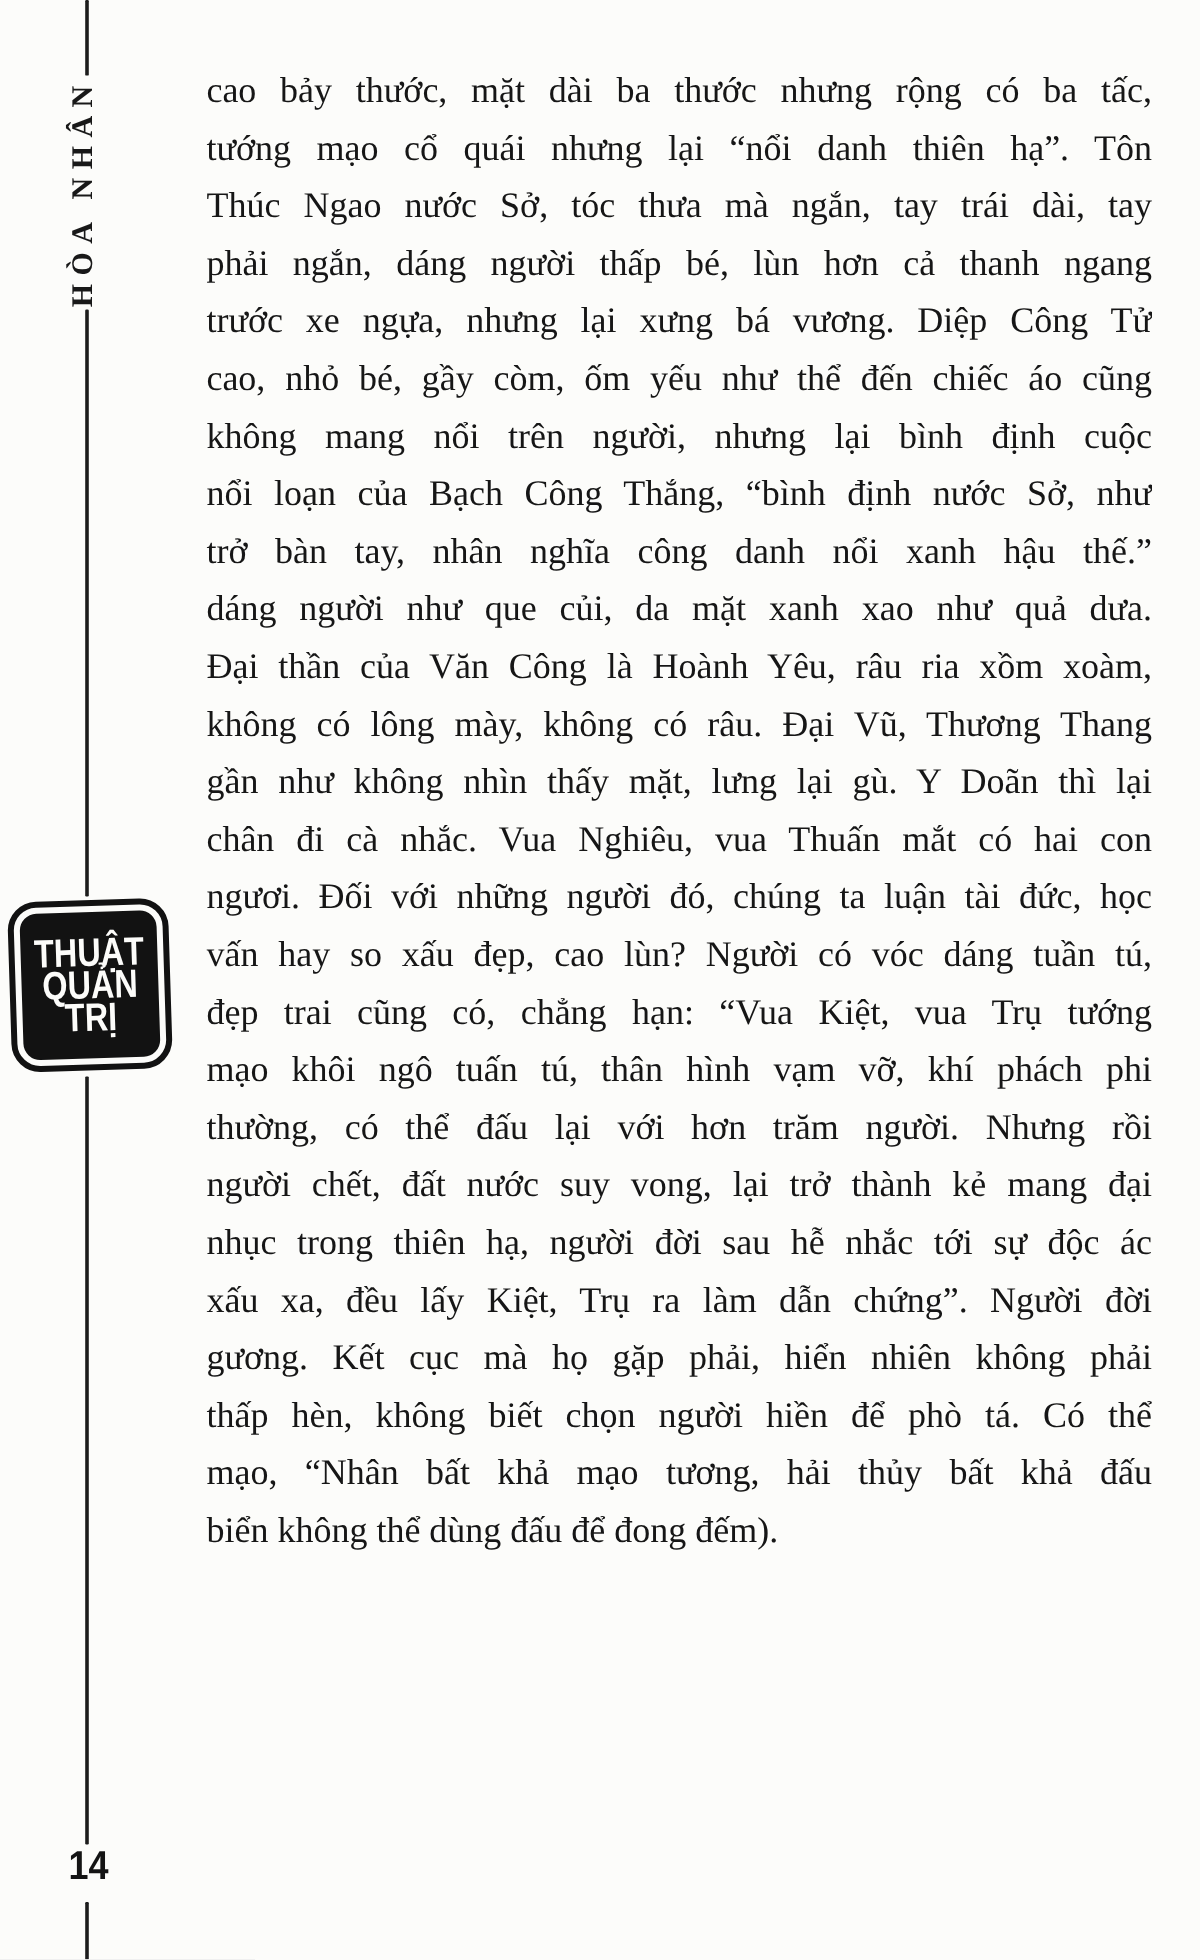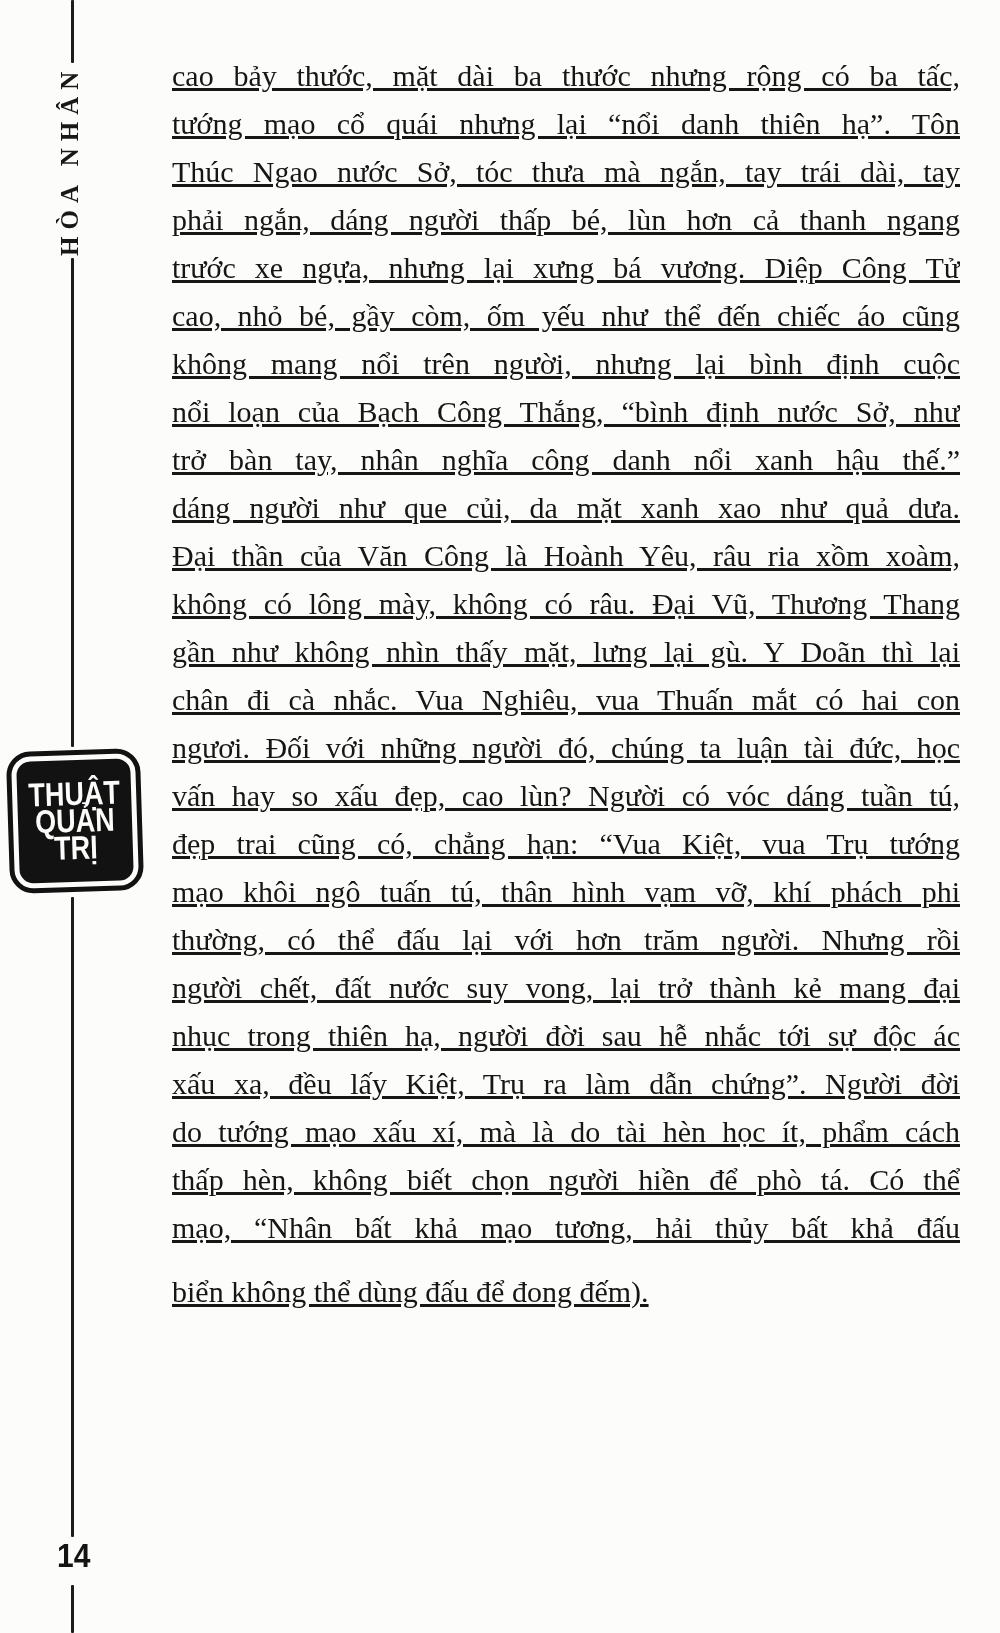--- a/index.html
+++ b/index.html
@@ -89,33 +89,31 @@
 
   
   .body-text {
     position: absolute;
     left: 172px;
     top: 52px;
     width: 788px;
     font-size: 30px;
     line-height: 48px;
     color: #161616;
-    text-decoration: underline;
   }
   .tline {
     height: 48px;
     overflow: hidden;
     text-align: justify;
     text-align-last: justify;
     white-space: normal;
   }
   .tline-last {
     text-align: left;
     text-align-last: left;
-    margin-top: 16px;
   }
 </style>
 </head>
 <body>
 
 <div class="page">
 
   <div class="rule rule-1"></div>
   <div class="rule rule-2"></div>
   <div class="rule rule-3"></div>
@@ -149,19 +147,19 @@
       <div class="tline">gần như không nhìn thấy mặt, lưng lại gù. Y Doãn thì lại</div>
       <div class="tline">chân đi cà nhắc. Vua Nghiêu, vua Thuấn mắt có hai con</div>
       <div class="tline">ngươi. Đối với những người đó, chúng ta luận tài đức, học</div>
       <div class="tline">vấn hay so xấu đẹp, cao lùn? Người có vóc dáng tuần tú,</div>
       <div class="tline">đẹp trai cũng có, chẳng hạn: “Vua Kiệt, vua Trụ tướng</div>
       <div class="tline">mạo khôi ngô tuấn tú, thân hình vạm vỡ, khí phách phi</div>
       <div class="tline">thường, có thể đấu lại với hơn trăm người. Nhưng rồi</div>
       <div class="tline">người chết, đất nước suy vong, lại trở thành kẻ mang đại</div>
       <div class="tline">nhục trong thiên hạ, người đời sau hễ nhắc tới sự độc ác</div>
       <div class="tline">xấu xa, đều lấy Kiệt, Trụ ra làm dẫn chứng”. Người đời</div>
-      <div class="tline">do tướng mạo xấu xí, mà là do tài hèn học ít, phẩm cách</div>
+      <div class="tline">gương. Kết cục mà họ gặp phải, hiển nhiên không phải</div>
       <div class="tline">thấp hèn, không biết chọn người hiền để phò tá. Có thể</div>
       <div class="tline">mạo, “Nhân bất khả mạo tương, hải thủy bất khả đấu</div>
       <div class="tline tline-last">biển không thể dùng đấu để đong đếm).</div>
     </div>
 
 </div>
 
 </body></html>

